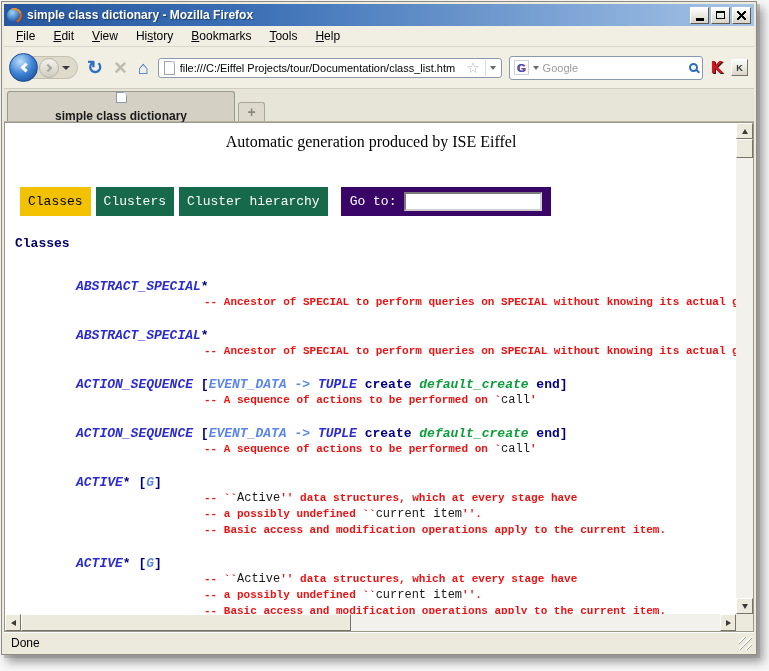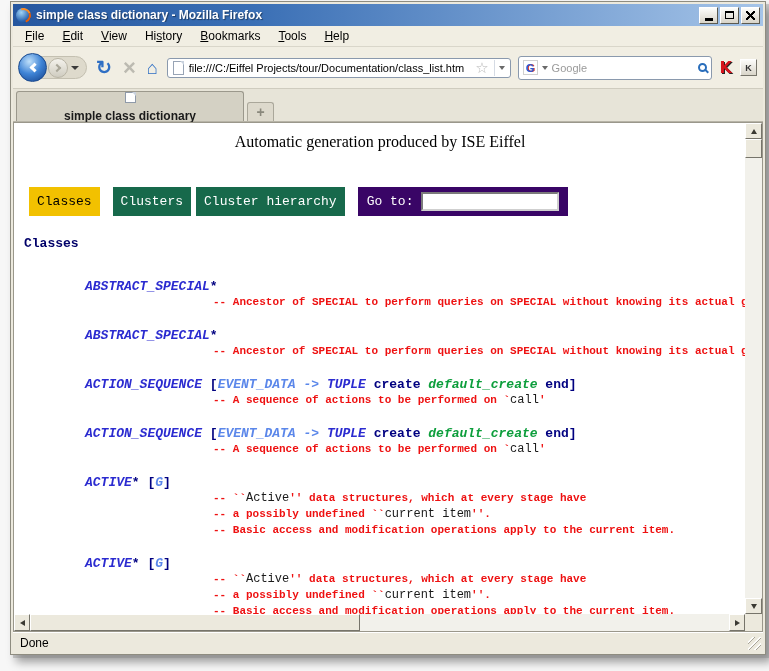--- a/index.html
+++ b/index.html
@@ -5,21 +5,21 @@
   * { box-sizing: border-box; margin: 0; padding: 0; }
   html,body { width:769px; height:671px; }
   body {
     background:#f7f7f7;
     font-family:"Liberation Sans", sans-serif;
     position:relative; overflow:hidden;
   }
 
   
   .window {
-    position:absolute; left:10px; top:1px; width:756px; height:654px;
+    position:absolute; left:1px; top:1px; width:756px; height:654px;
     background:#ece9dd; border:1px solid #8e8c80; padding:2px;
     box-shadow:3px 3px 0 rgba(130,130,130,.35), 6px 7px 9px rgba(0,0,0,.38);
     display:flex; flex-direction:column;
   }
   .titlebar {
     flex:0 0 22px; display:flex; align-items:center; gap:5px; padding:0 3px;
     background:linear-gradient(90deg,#26579f 0%, #3a6fb5 32%, #a5c4e8 100%);
   }
   .firefox-icon { width:15px; height:15px; border-radius:50%; position:relative; flex:0 0 15px;
     background:radial-gradient(circle at 35% 30%, #9fd4f7, #2b65b0 60%, #123c77); }
@@ -223,21 +223,21 @@
     </span>
     <span class="newtab">+</span>
   </div>
 
   <div class="contentwrap">
     <div class="viewport">
       <div class="page">
         <div class="page-header">Automatic generation produced by ISE Eiffel</div>
         <div class="btn-row">
           <span class="pbtn" style="background: rgb(242, 193, 0); color: rgb(0, 0, 0);">Classes</span>
-            <span class="pbtn" style="background: rgb(23, 105, 75); color: rgb(255, 255, 255); margin-left: 8px;">Clusters</span>
+            <span class="pbtn" style="background: rgb(23, 105, 75); color: rgb(255, 255, 255);">Clusters</span>
             <span class="pbtn" style="background: rgb(23, 105, 75); color: rgb(255, 255, 255); text-align: right;">Cluster hierarchy</span>
             <span class="goto-box">
             <span>Go to:</span>
             <input class="goto-input" value="" style="">
           </span>
         </div>
         <div class="section-title">Classes</div>
         <div class="class-list">
             <div class="entry">
               <div class="entry-title"><span class="seg-link">ABSTRACT_SPECIAL</span><span class="seg-kw">*</span></div>

